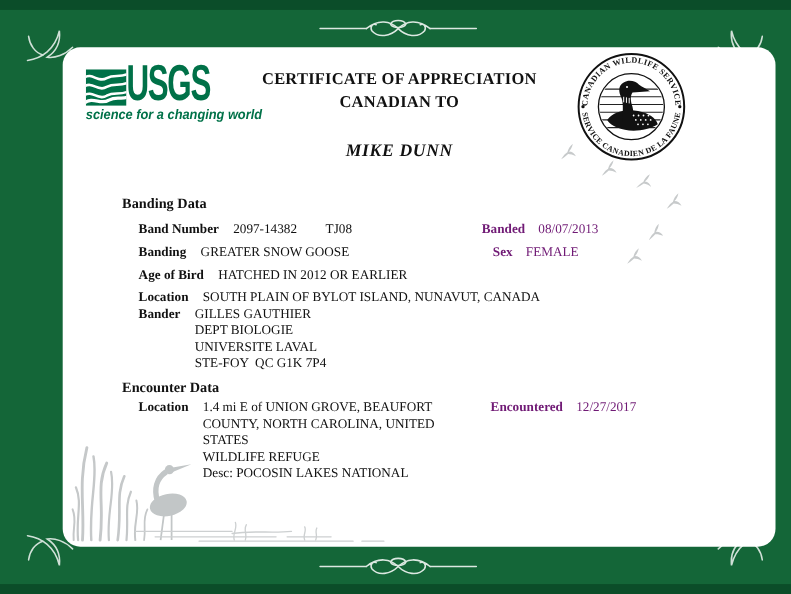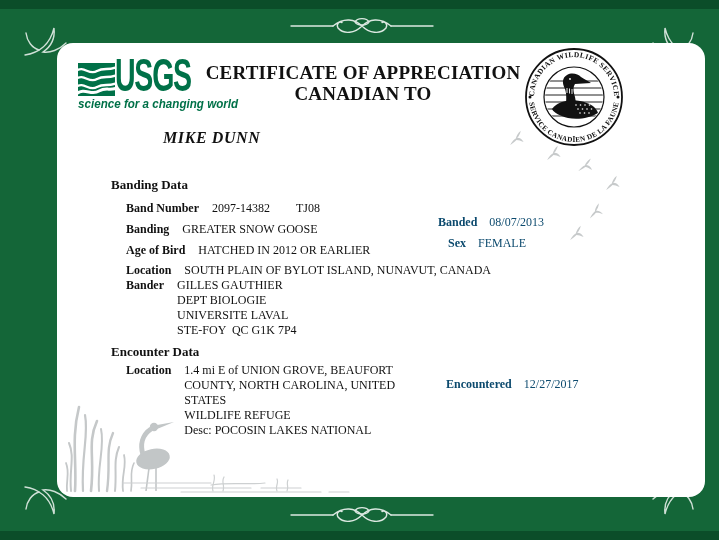--- a/index.html
+++ b/index.html
@@ -22,33 +22,33 @@
   .usgs-square{position:absolute;left:0;top:3px;}
   .usgs-word{position:absolute;left:37px;top:-8px;display:inline-block;
         font-family:"Liberation Sans",sans-serif;font-weight:bold;font-size:46px;
         letter-spacing:-2px;transform:scaleX(.62);transform-origin:left top;
         line-height:46px;color:#007148;}
   .usgs-tag{position:absolute;left:0;top:37px;font-family:"Liberation Sans",sans-serif;
         font-weight:bold;font-style:italic;font-size:12.5px;white-space:nowrap;
         transform:scaleX(.93);transform-origin:left top;color:#007148;}
   
   .title{position:absolute;left:106px;top:19px;width:400px;text-align:center;
-         font-weight:bold;font-size:19px;line-height:21px;color:#111;letter-spacing:.2px;}
-  .recipient{position:absolute;left:106px;top:86px;width:400px;
+         font-weight:bold;font-size:15px;line-height:21px;color:#111;letter-spacing:.2px;}
+  .recipient{position:absolute;left:106px;top:86px;width:400px;text-align:center;
          font-weight:bold;font-style:italic;font-size:16px;color:#111;letter-spacing:.6px;}
   
   .seal{position:absolute;left:467px;top:4px;width:100px;height:100px;}
   .goose{position:absolute;width:17px;height:17px;}
   
   .heading{position:absolute;left:54px;font-weight:bold;font-size:13px;color:#111;}
   .row{position:absolute;left:69px;display:flex;font-size:12px;color:#111;}
   .row b{margin-right:13px;white-space:nowrap;}
   .row .val{white-space:pre-wrap;}
   .row .val2{margin-left:26px;white-space:pre;}
-  .rrow{position:absolute;display:flex;font-size:12px;color:#0c4a6e;margin-top:14px;}
+  .rrow{position:absolute;display:flex;font-size:12px;color:#701a75;}
   .rrow b{margin-right:12px;white-space:nowrap;}
   .lines span{display:block;line-height:15px;white-space:pre-wrap;}
   .marsh{position:absolute;left:4px;top:352px;width:292px;height:100px;}
 </style>
 </head>
 <body>
 
 <div class="stage">
 
   <svg width="0" height="0" style="position:absolute">

